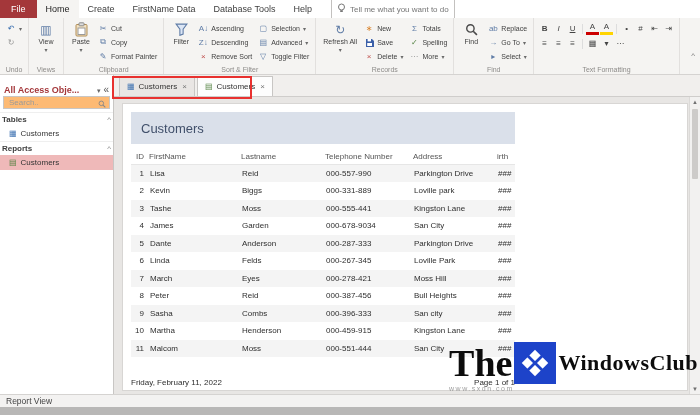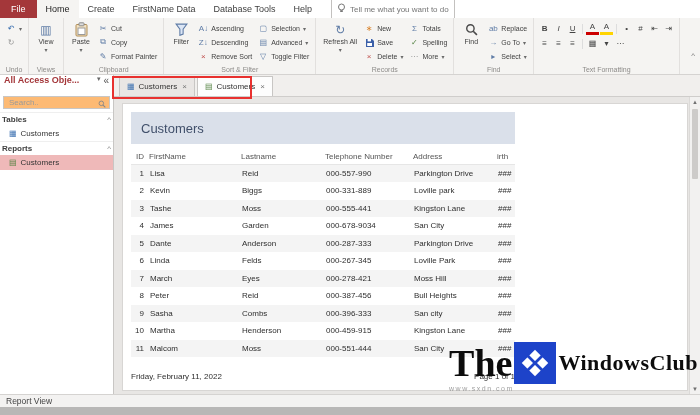--- a/index.html
+++ b/index.html
@@ -29,21 +29,21 @@
   .tfbtn{min-width:13px;height:13px;display:flex;align-items:center;justify-content:center;font-size:8px;color:#444}
   .tf-b{font-weight:700}.tf-i{font-style:italic}.tf-u{text-decoration:underline}
   .bar-red{border-bottom:3px solid #c00;line-height:8px}
   .bar-yellow{border-bottom:3px solid #ffd400;line-height:8px}
   .tfsep{width:1px;height:10px;background:#ddd;margin:0 2px}
   .rib-collapse{position:absolute;right:5px;bottom:14px;font-size:8px;color:#777}
 
   
   .workspace{position:absolute;top:75px;left:0;right:0;bottom:21px}
   .navpane{position:absolute;left:0;top:0;width:114px;bottom:0;background:#fff;border-right:1px solid #c8c6c4}
-  .nav-header{height:20px;display:flex;align-items:flex-start;padding:0 4px;gap:3px}
+  .nav-header{height:20px;display:flex;align-items:flex-end;padding:0 4px;gap:3px}
   .nav-title{font-size:9px;font-weight:700;color:#a4373a;white-space:nowrap;overflow:hidden}
   .nav-dd{font-size:7px;color:#666;margin-left:auto}
   .nav-close{font-size:10px;color:#555}
   .nav-search{margin:1px 3px 3px;height:13px;border:1px solid #c8c6c4;display:flex;align-items:center;padding:0 3px;background:#fdba74}
   .nav-search input{flex:1;border:0;outline:0;font-size:8px;color:#555;font-family:inherit;background:transparent;min-width:0}
   .nav-search input::placeholder{color:#9a9a9a}
   .nav-section{height:14px;display:flex;align-items:center;justify-content:space-between;padding:0 2px;font-size:8px;font-weight:700;color:#3f3f3f;border-top:1px solid #efefef}
   .nav-section .chev{font-weight:400;color:#888;font-size:8px}
   .nav-item{height:15px;display:flex;align-items:center;gap:4px;padding:0 4px 0 9px;font-size:8px;color:#333}
   .nav-item.selected{background:#efb9b9}
@@ -60,21 +60,21 @@
   .canvas{position:absolute;left:0;top:22px;right:0;bottom:0;background:#e8e6e4;overflow:hidden}
   .page{position:absolute;left:8px;top:6px;width:566px;height:288px;background:#fff;border:1px solid #d8d6d4;padding:8px 0 0 8px}
   .title-band{width:384px;height:32px;background:#dae0ea;display:flex;align-items:center;padding-left:10px}
   .title-band span{font-size:13px;color:#41506b}
   .rtable{width:384px;table-layout:fixed;border-collapse:collapse;margin-top:6px}
   .rtable th{font-size:8px;color:#555;font-weight:400;text-align:left;padding:2px 0 3px;border-bottom:1px solid #e6e6e6;white-space:nowrap}
   .rtable td{font-size:8px;color:#2e2e2e;height:17.5px;vertical-align:middle;white-space:nowrap}
   .rtable th:first-child,.rtable td:first-child{text-align:right;padding-right:5px}
   .rtable th:last-child,.rtable td:last-child{overflow:hidden}
   .rtable tbody tr:nth-child(odd){background:#f4f4f4}
-  .rfooter{width:384px;display:flex;justify-content:space-between;margin-top:15px;font-size:8px;color:#2e2e2e}
+  .rfooter{width:384px;display:flex;justify-content:space-between;margin-top:21px;font-size:8px;color:#2e2e2e}
 
   .scrollbar{position:absolute;right:0;top:0;bottom:0;width:11px;background:#f2f1f0;border-left:1px solid #dcdad8}
   .sb-up{position:absolute;top:2px;left:0;right:0;text-align:center;font-size:6px;color:#707070}
   .sb-down{position:absolute;bottom:2px;left:0;right:0;text-align:center;font-size:6px;color:#707070}
   .sb-thumb{position:absolute;left:2px;right:2px;top:12px;height:70px;background:#cdcbc9;border-radius:1px}
 
   
   .statusbar{position:absolute;left:0;right:0;bottom:8px;height:13px;background:#f3f2f1;border-top:1px solid #d5d3d1;display:flex;align-items:center;padding:0 6px;font-size:8.5px;color:#444}
   .bottom-strip{position:absolute;left:0;right:0;bottom:0;height:8px;background:#b8b7b6}
 

